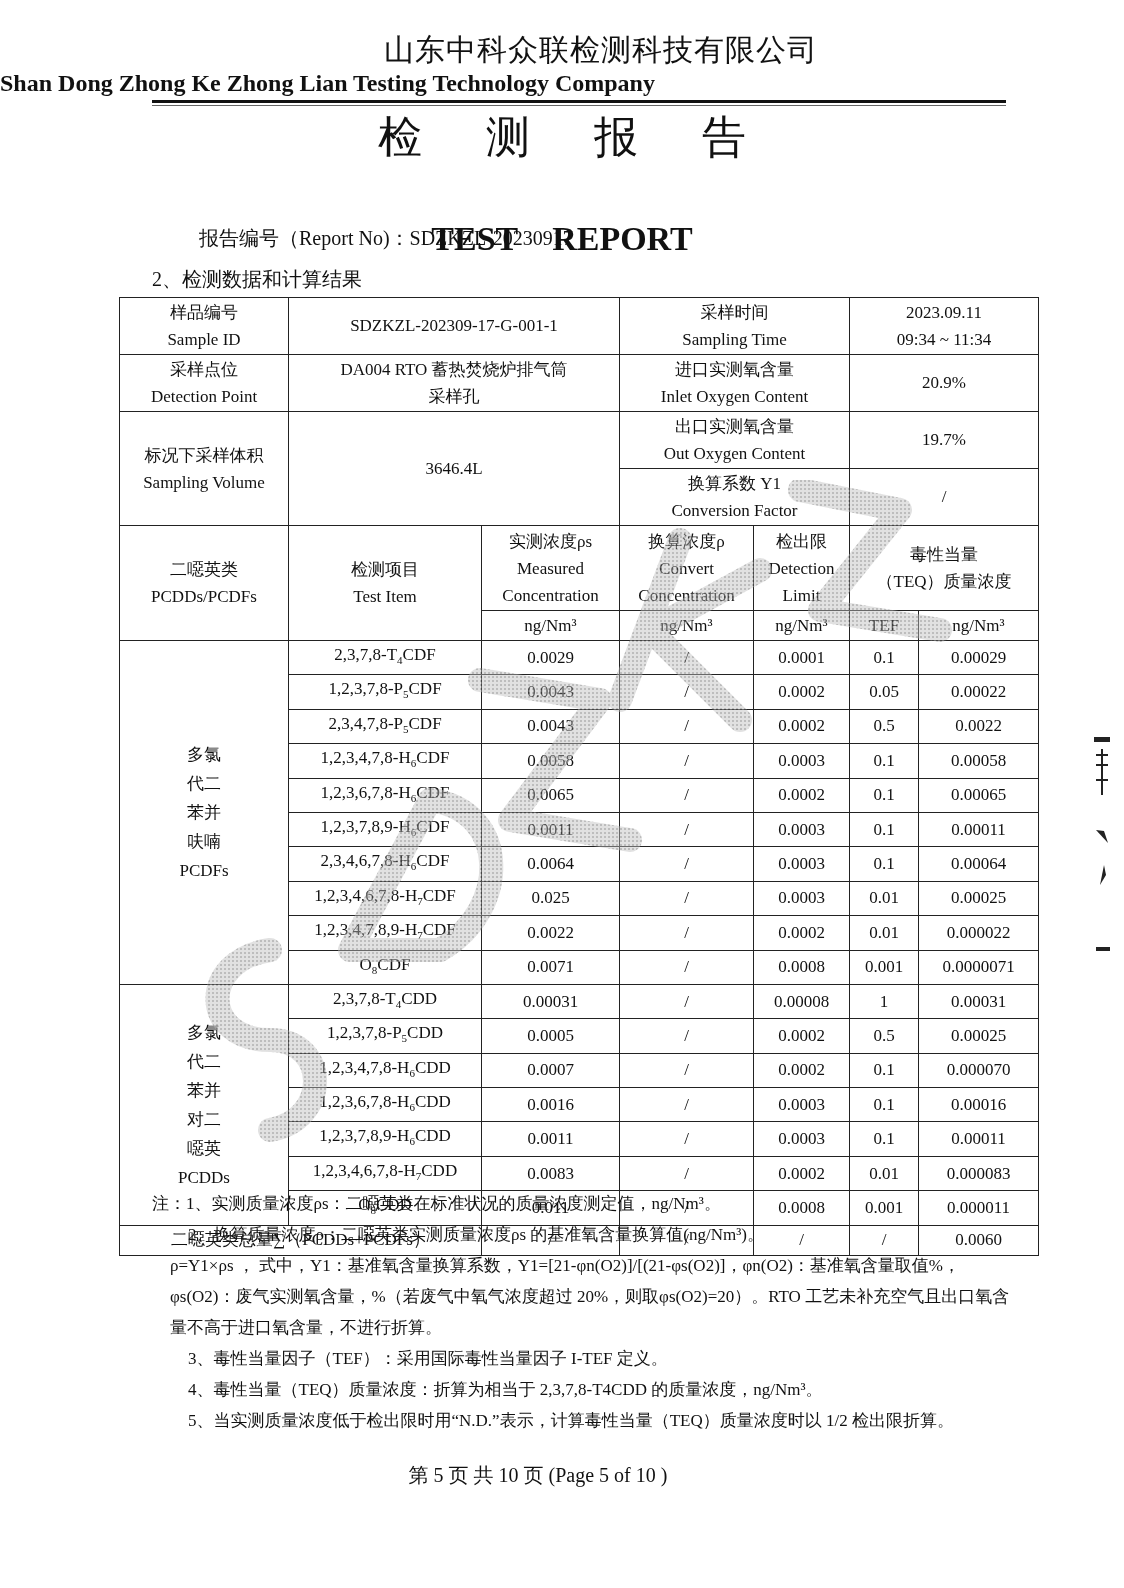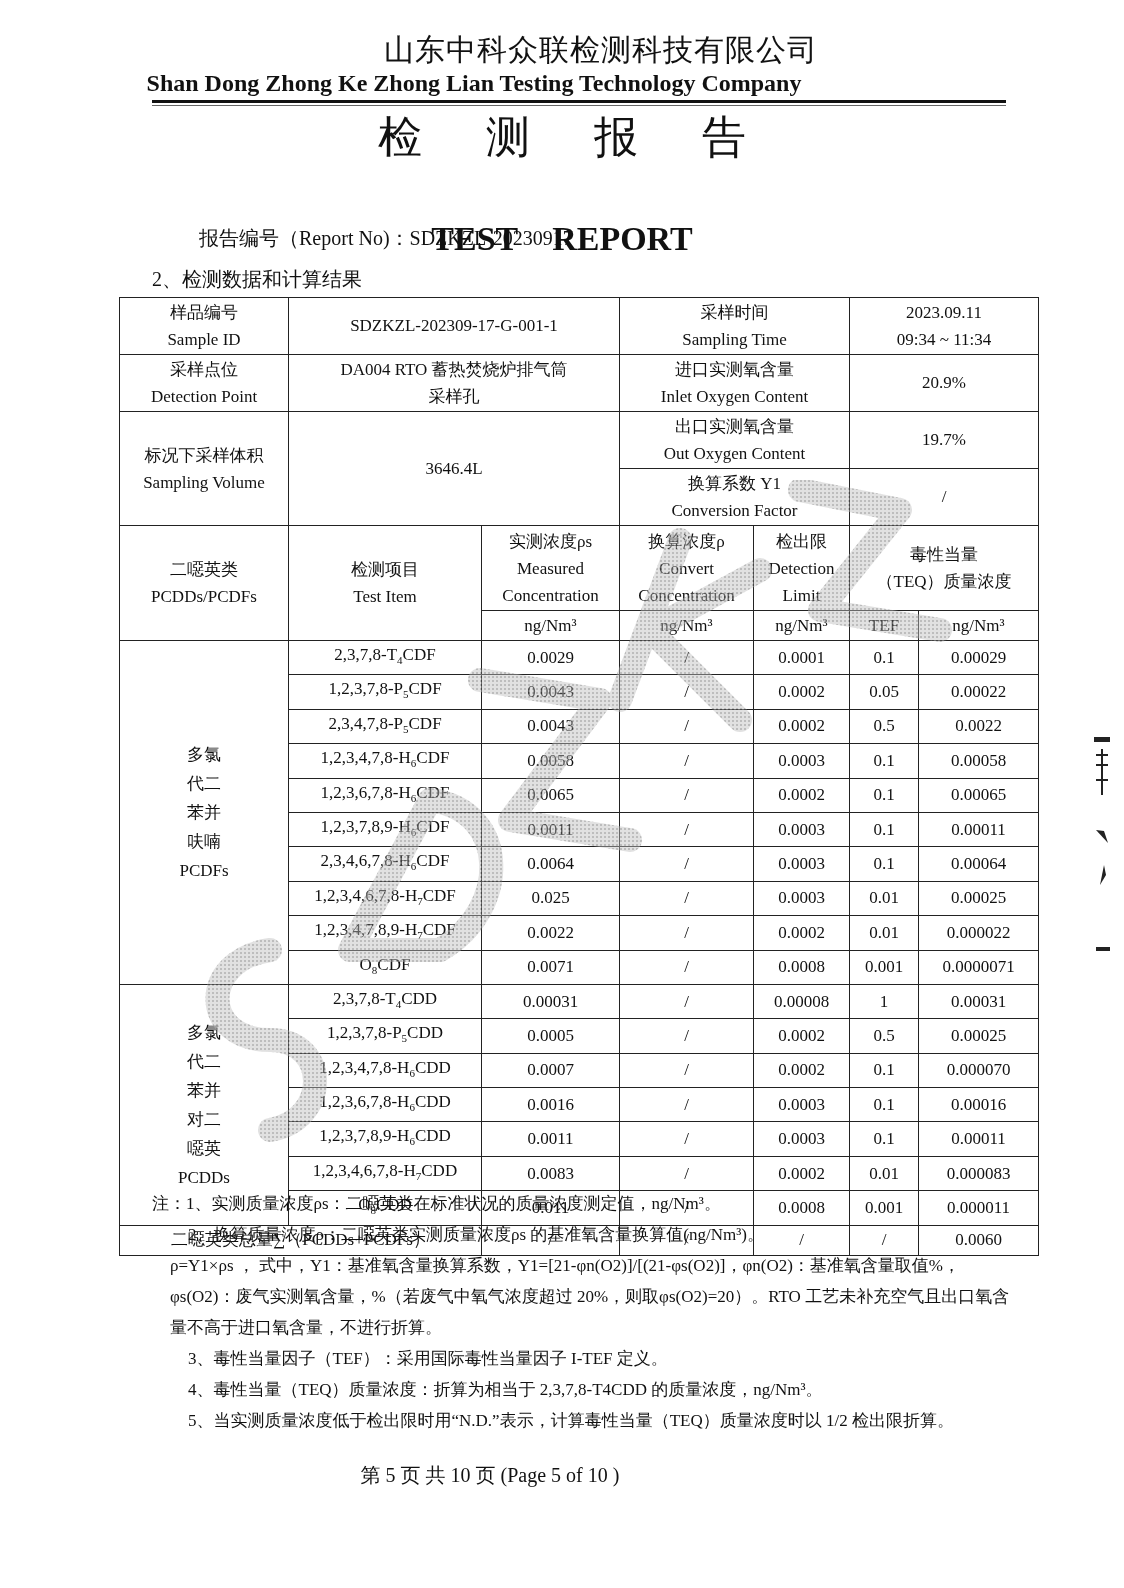--- a/index.html
+++ b/index.html
@@ -1,21 +1,21 @@
 <!DOCTYPE html>
 <html><head>
 <meta charset="utf-8">
 <style>
   html, body { margin:0; padding:0; background:#ffffff; }
   body { width:1124px; height:1588px; position:relative; overflow:hidden;
          font-family:"Liberation Serif","DejaVu Serif",serif; color:#111; }
   .page { position:absolute; left:0; top:0; width:1124px; height:1588px; }
   .cn-company { position:absolute; top:30px; left:0; width:1124px; text-align:center;
                 font-size:30px; letter-spacing:1px;margin-left:39px; }
-  .en-company { position:absolute; top:70px; left:0; width:948px; text-align:center;
+  .en-company { position:absolute; top:70px; left:0; width:948px; text-align:left;
                 font-size:24px; font-weight:bold; }
   .rule-thick { position:absolute; top:100px; left:152px; width:854px; height:3px; background:#111; }
   .rule-thin { position:absolute; top:105px; left:152px; width:854px; height:1px; background:#666; }
   .title-cn { position:absolute; top:108px; left:0; width:1124px; text-align:center;
               font-size:44px; font-weight:normal; letter-spacing:0; }
   .title-cn span { display:inline-block; margin:0 32px; }
   .title-en { position:absolute; top:172px; left:0; width:1124px; text-align:center;
               font-size:34px; font-weight:bold; word-spacing:26px;margin-top:48px; }
   .report-no { position:absolute; top:225px; left:152px; font-size:20px;margin-left:47px; }
   .section { position:absolute; top:266px; left:152px; font-size:20px; }
@@ -32,21 +32,21 @@
   .col-tef { width:69px; }
   .col-teq { width:120px; }
   .r30 { height:30px; }
   .ml { line-height:27px !important; }
   .group-cell { line-height:29px !important; }
   sub, sup { font-size:11px; }
   .notes { position:absolute; top:1188px; left:152px; width:860px; font-size:17px; line-height:31px; }
   .notes p { margin:0; }
   .notes .indent { padding-left:36px; }
   .notes .indent2 { padding-left:18px; }
-  .footer { position:absolute; top:1462px; left:0; width:980px; text-align:center; font-size:20px; }
+  .footer { position:absolute; top:1462px; left:0; width:980px; text-align:center; font-size:20px;padding-left:48px; }
   .watermark { position:absolute; left:180px; top:480px; width:820px; height:760px; pointer-events:none; opacity:0.45; }
   .edge-stamp { position:absolute; left:1082px; top:735px; width:30px; height:230px; }
 </style>
 </head>
 <body>
 
 <div class="page">
 
   <div class="cn-company">山东中科众联检测科技有限公司</div>
   <div class="en-company">Shan Dong Zhong Ke Zhong Lian Testing Technology Company</div>

